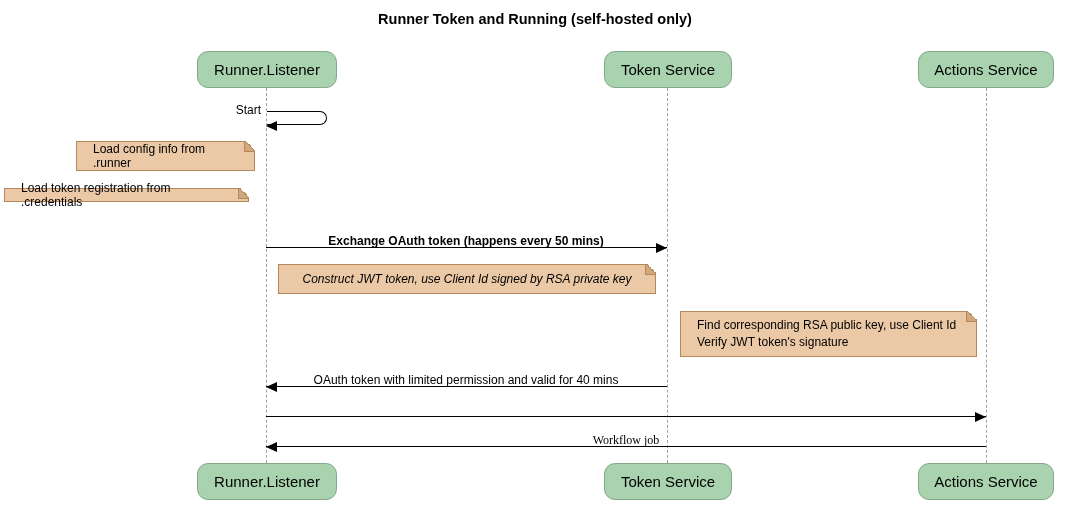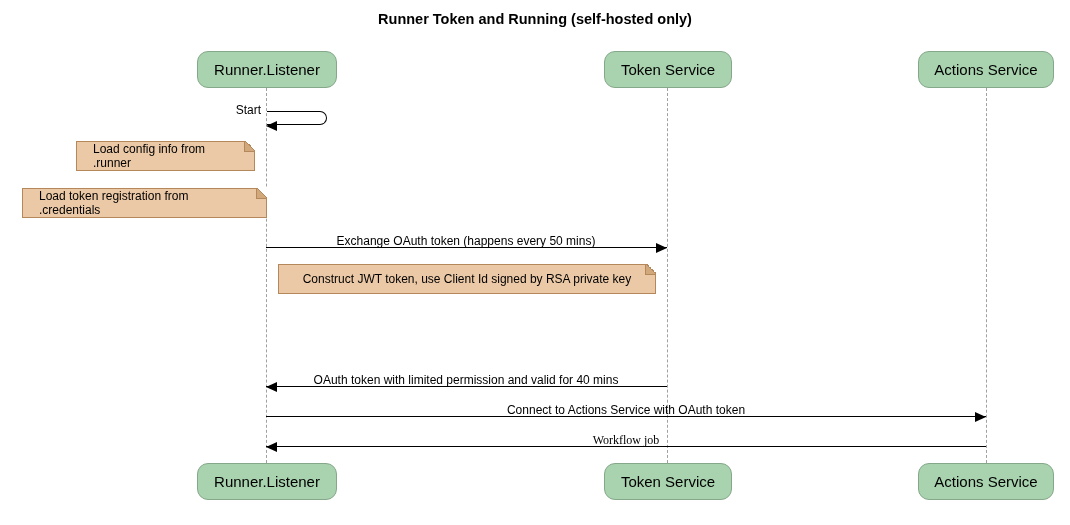--- a/index.html
+++ b/index.html
@@ -97,40 +97,44 @@
 
   <div class="msg-label right-align" style="left:161px; top:103px; width:100px;">Start</div>
   <div class="self-loop" style="left:267px; top:111px; width:60px; height:14px;"></div>
   <div class="arrowhead-left" style="left:266px; top:121px;"></div>
 
   <div class="note" style="left:76px; top:141px; width:179px; height:30px;">
     <div class="note-fold"></div>
     <span>Load config info from .runner</span>
   </div>
 
-  <div class="note" style="left:22px; top:188px; width:245px; height:30px;">
+  <div class="note" style="left:4px; top:188px; width:245px; height:14px;">
     <div class="note-fold"></div>
     <span>Load token registration from .credentials</span>
   </div>
 
-  <div class="msg-label" style="left:466px; top:234px;">Exchange OAuth token (happens every 50 mins)</div>
+  <div class="msg-label" style="left:466px; top:234px;font-weight:bold;">Exchange OAuth token (happens every 50 mins)</div>
   <div class="msg-line" style="left:266px; top:247px; width:401px;"></div>
   <div class="arrowhead-right" style="left:656px; top:243px;"></div>
 
-  <div class="note" style="left:278px; top:264px; width:378px; height:30px;">
+  <div class="note" style="left:278px; top:264px; width:378px; height:30px;font-style:italic;">
     <div class="note-fold"></div>
     <span>Construct JWT token, use Client Id signed by RSA private key</span>
   </div>
 
+  <div class="note multiline" style="left:680px; top:311px; width:297px; height:46px;">
+    <div class="note-fold"></div>
+    <span>Find corresponding RSA public key, use Client Id</span>
+    <span>Verify JWT token's signature</span>
+  </div>
 
   <div class="msg-label" style="left:466px; top:373px;">OAuth token with limited permission and valid for 40 mins</div>
   <div class="msg-line" style="left:266px; top:386px; width:401px;"></div>
   <div class="arrowhead-left" style="left:266px; top:382px;"></div>
 
-  <div class="msg-label" style="left:626px; top:403px;">Connect to Actions Service with OAuth token</div>
   <div class="msg-line" style="left:266px; top:416px; width:720px;"></div>
   <div class="arrowhead-right" style="left:975px; top:412px;"></div>
 
   <div class="msg-label" style="left:626px; top:433px;font-family:Liberation Serif, serif;">Workflow job</div>
   <div class="msg-line" style="left:266px; top:446px; width:720px;"></div>
   <div class="arrowhead-left" style="left:266px; top:442px;"></div>
 
   <div class="participant" style="left:197px; top:463px; width:140px;">
     <span>Runner.Listener</span>
   </div>

